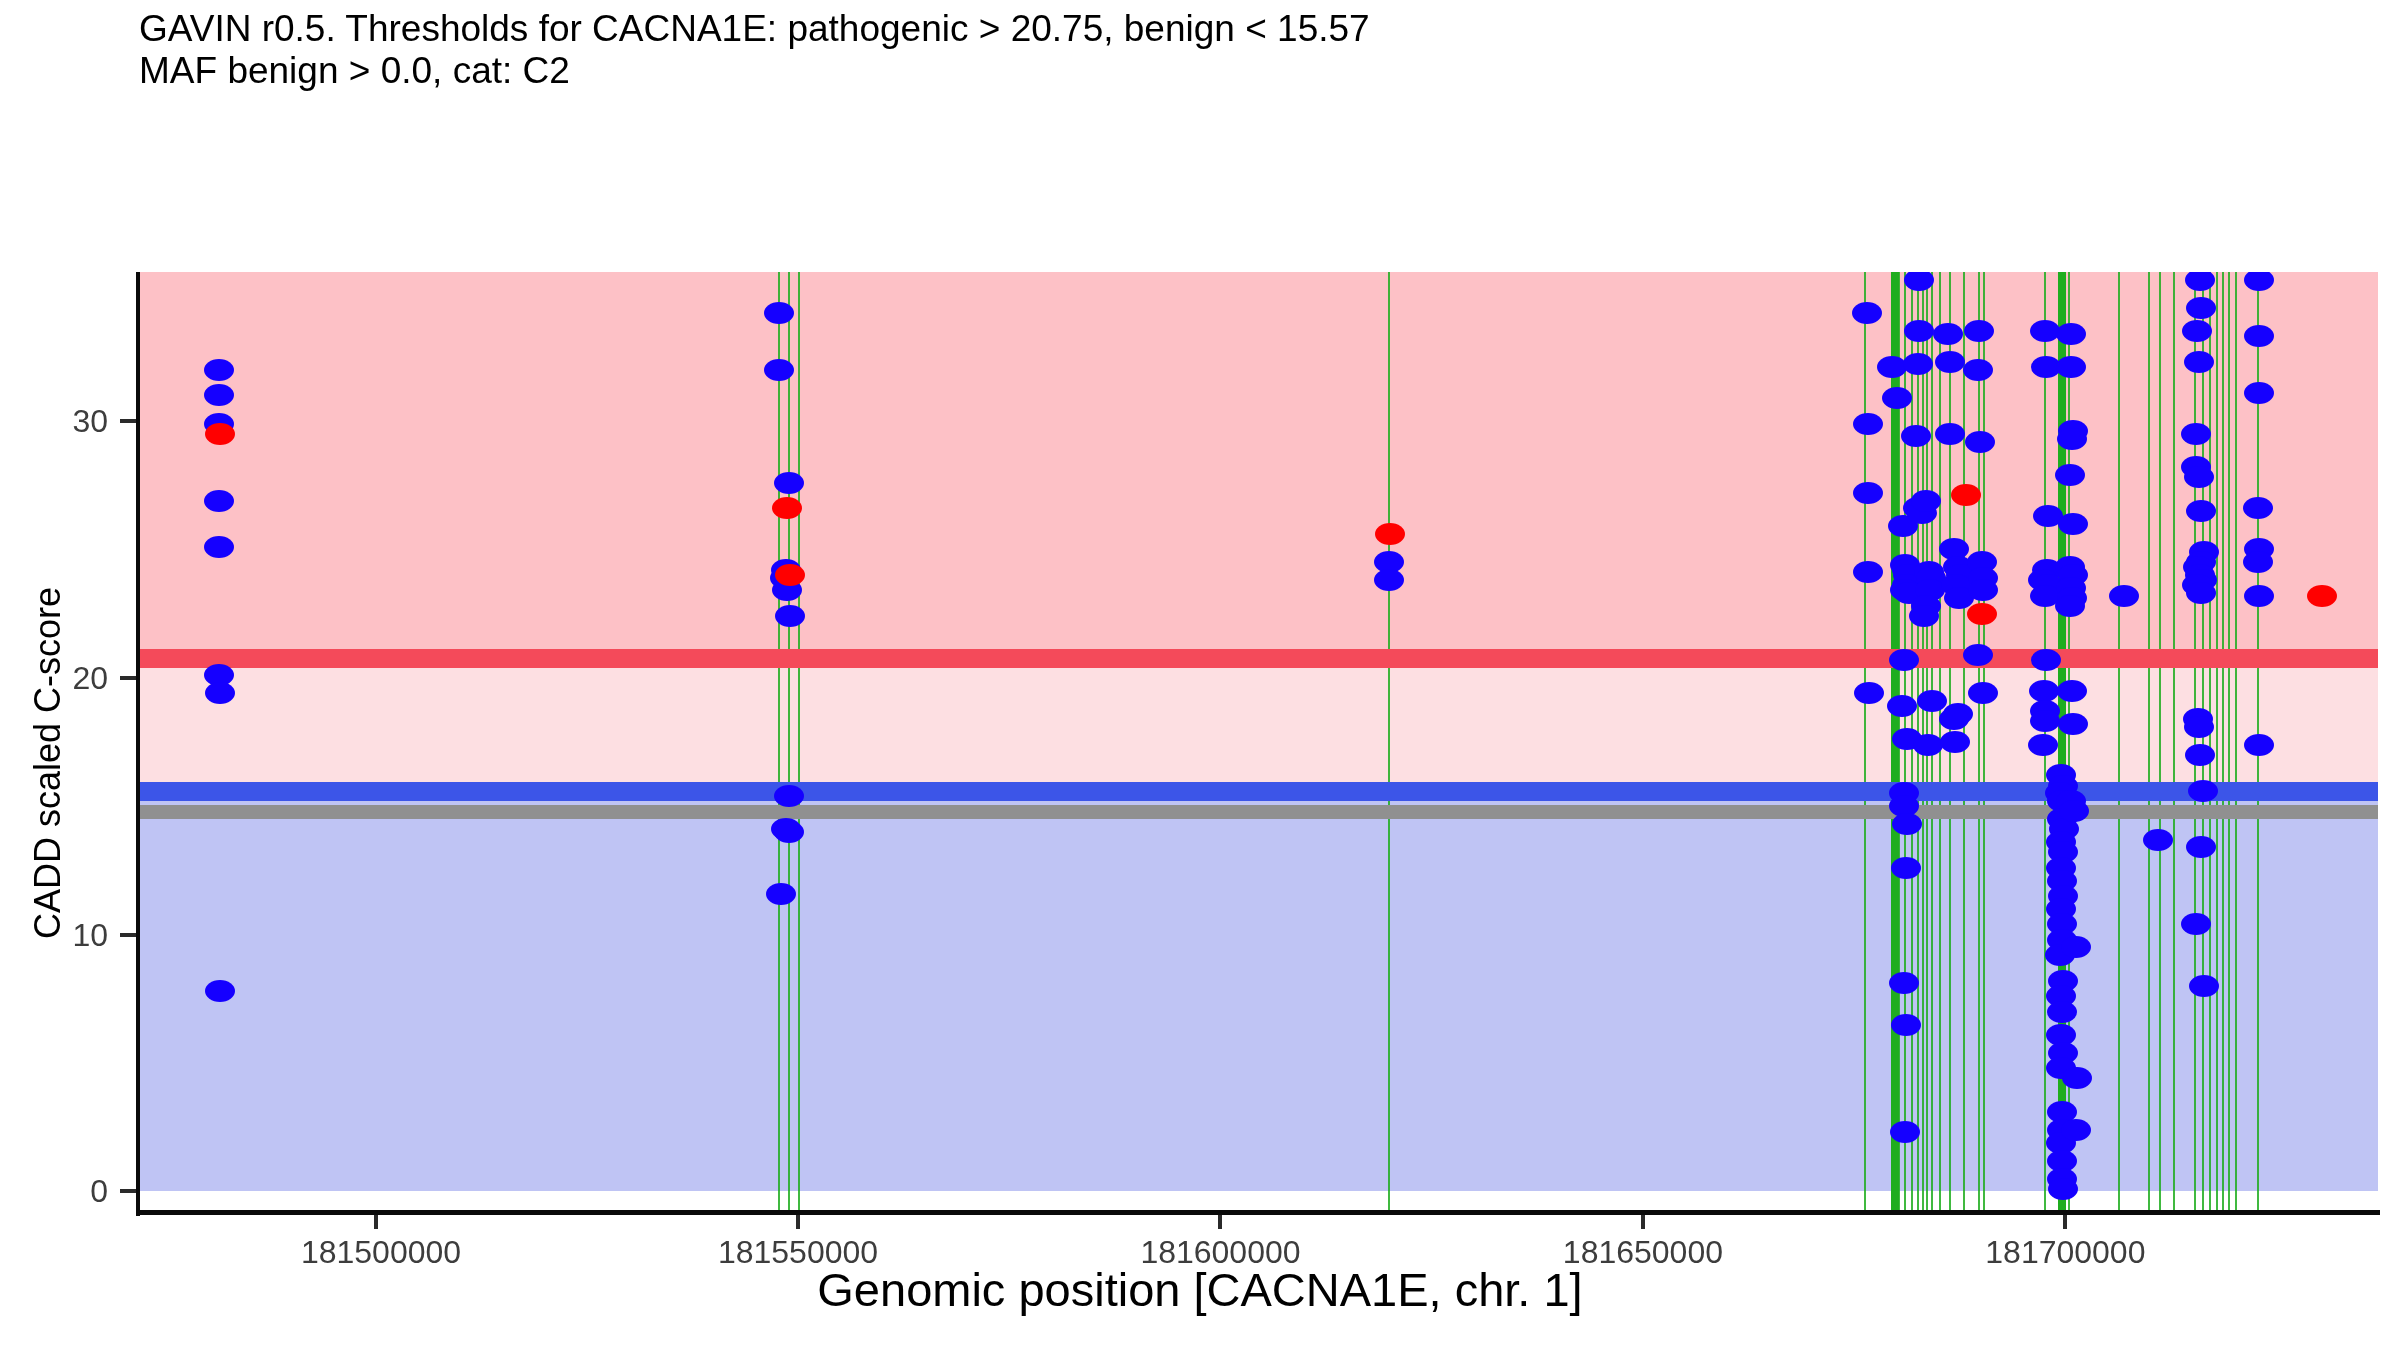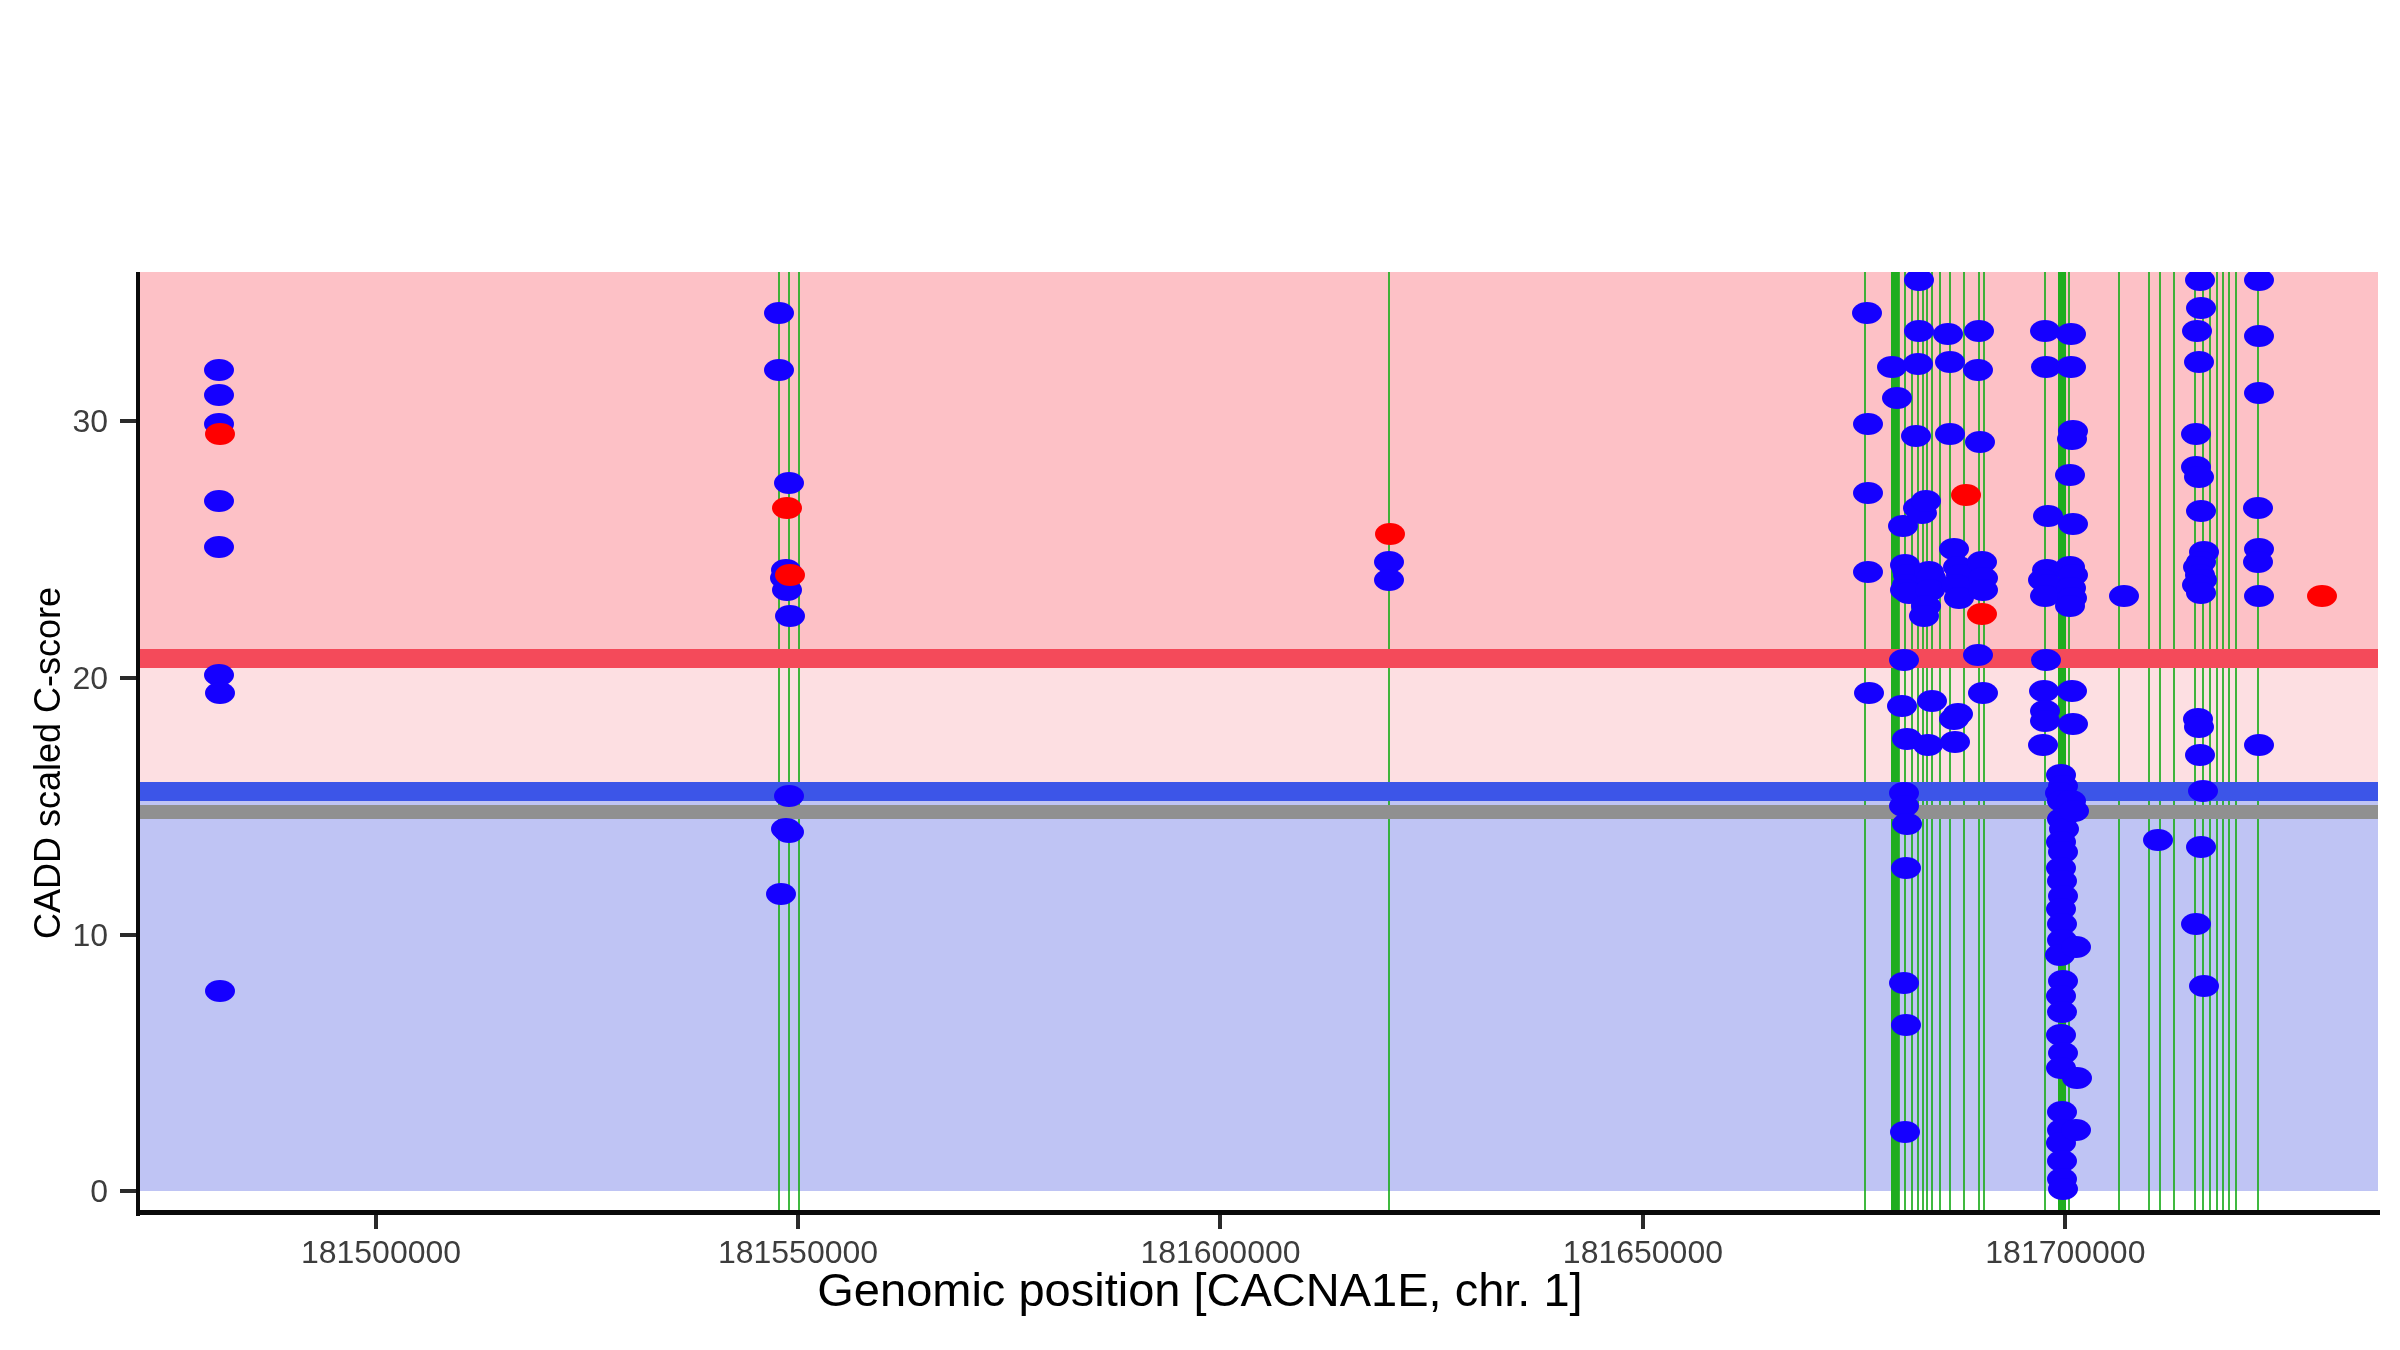--- a/index.html
+++ b/index.html
@@ -35,20 +35,22 @@
         font-size:36px;color:#000;transform:rotate(-90deg);transform-origin:center center;}
   #xlab{position:absolute;left:0;top:1262px;width:2400px;text-align:center;
         font-size:47px;color:#000;}
 </style>
 </head>
 <body>
 
 <div id="root">
 
   <div id="title-block">
+    <div class="tline">GAVIN r0.5. Thresholds for CACNA1E: pathogenic &gt; 20.75, benign &lt; 15.57</div>
+    <div class="tline">MAF benign &gt; 0.0, cat: C2</div>
   </div>
 
   <div id="panel">
       <div class="band" style="top: 0px; height: 386.53px; background: rgb(253, 193, 198);"></div>
       <div class="band" style="top: 386.53px; height: 133.038px; background: rgb(253, 223, 226);"></div>
       <div class="band" style="top: 519.568px; height: 399.885px; background: rgb(191, 196, 244);"></div>
       <div class="exon" style="left: 639.438px; width: 2px;"></div>
       <div class="exon" style="left: 648.732px; width: 2px;"></div>
       <div class="exon" style="left: 658.871px; width: 2px;"></div>
       <div class="exon" style="left: 1249.46px; width: 2px;"></div>

